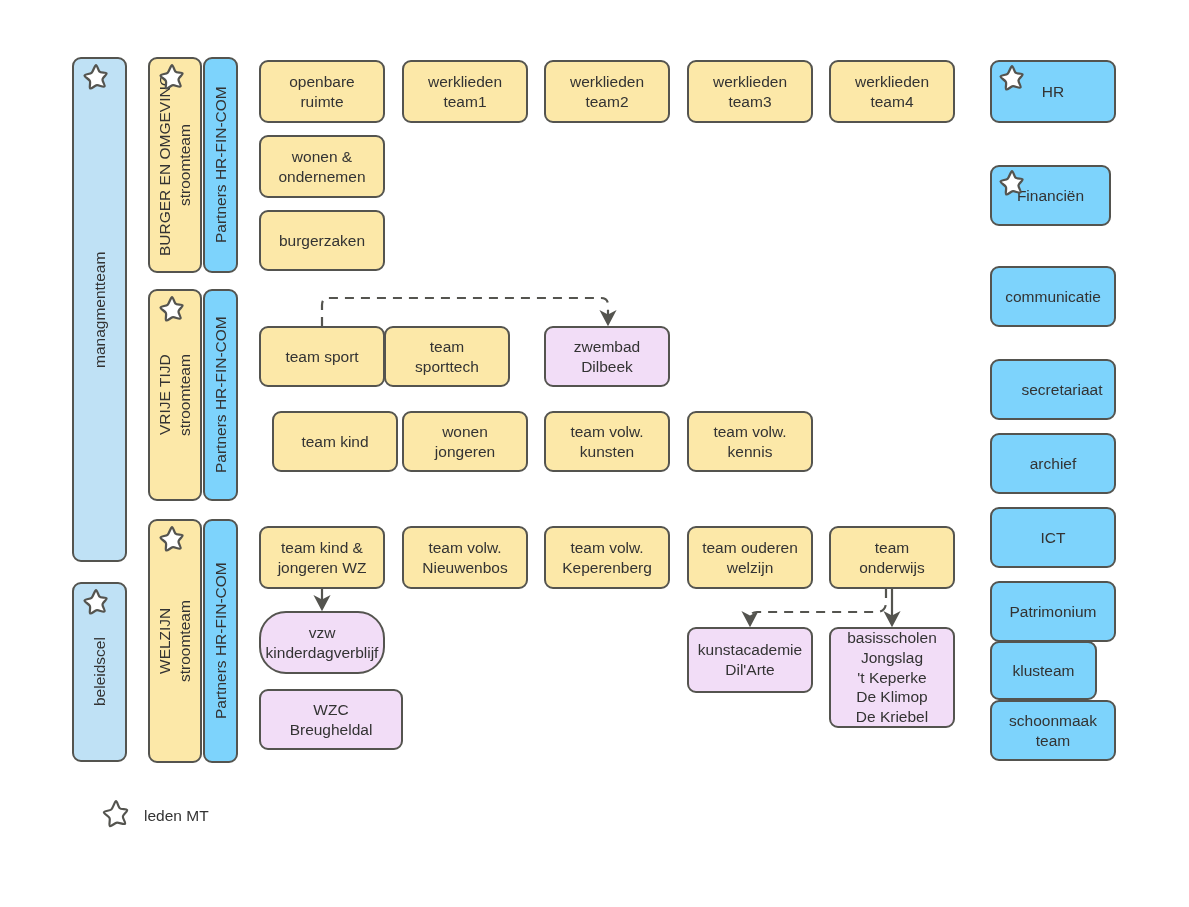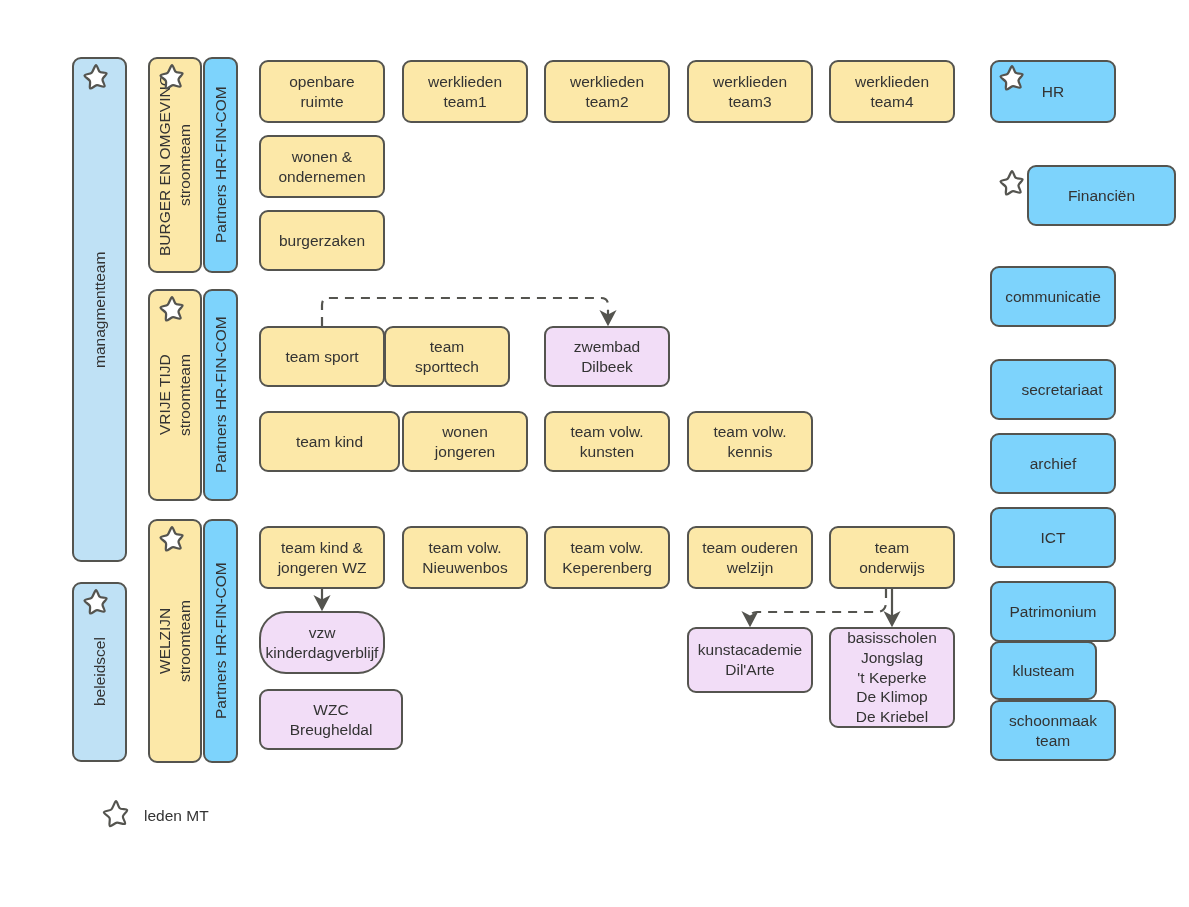--- a/index.html
+++ b/index.html
@@ -129,21 +129,21 @@
       <div class="node yellow" style="left: 829px; top: 60px; width: 126px; height: 63px;"><span class="htext">werklieden
 team4</span></div>
       <div class="node yellow" style="left: 259px; top: 135px; width: 126px; height: 63px;"><span class="htext">wonen &amp;
 ondernemen</span></div>
       <div class="node yellow" style="left: 259px; top: 210px; width: 126px; height: 61px;"><span class="htext">burgerzaken</span></div>
       <div class="node yellow" style="left: 259px; top: 326px; width: 126px; height: 61px;"><span class="htext">team sport</span></div>
       <div class="node yellow" style="left: 384px; top: 326px; width: 126px; height: 61px;"><span class="htext">team
 sporttech</span></div>
       <div class="node purple" style="left: 544px; top: 326px; width: 126px; height: 61px;"><span class="htext">zwembad
 Dilbeek</span></div>
-      <div class="node yellow" style="left: 259px; top: 411px; width: 141px; height: 61px;"><span class="htext">team kind</span></div>
+      <div class="node yellow" style="left: 272px; top: 411px; width: 126px; height: 61px;"><span class="htext">team kind</span></div>
       <div class="node yellow" style="left: 402px; top: 411px; width: 126px; height: 61px;"><span class="htext">wonen jongeren</span></div>
       <div class="node yellow" style="left: 544px; top: 411px; width: 126px; height: 61px;"><span class="htext">team volw.
 kunsten</span></div>
       <div class="node yellow" style="left: 687px; top: 411px; width: 126px; height: 61px;"><span class="htext">team volw.
 kennis</span></div>
       <div class="node yellow" style="left: 259px; top: 526px; width: 126px; height: 63px;"><span class="htext">team kind &amp;
 jongeren WZ</span></div>
       <div class="node yellow" style="left: 402px; top: 526px; width: 126px; height: 63px;"><span class="htext">team volw.
 Nieuwenbos</span></div>
       <div class="node yellow" style="left: 544px; top: 526px; width: 126px; height: 63px;"><span class="htext">team volw.
@@ -162,21 +162,21 @@
 De Klimop
 De Kriebel</span></div>
       <div class="node purple" style="left: 259px; top: 689px; width: 144px; height: 61px;"><span class="htext">WZC
 Breugheldal</span></div>
       <div class="node green" style="left: 990px; top: 60px; width: 126px; height: 63px;"><span class="htext">HR</span></div>
       <span class="star" style="left: 995px; top: 63px; width: 34px; height: 34px;">
         <svg viewBox="0 0 36 36" width="34" height="34" xmlns="http://www.w3.org/2000/svg">
           <path d="M18,3.2 C19.2,3.2 20.2,8.4 21.6,10.1 C23.0,11.8 28.4,10.6 29.1,12.0 C29.8,13.4 25.4,16.0 24.9,18.2 C24.4,20.4 28.0,24.6 27.0,25.8 C26.0,27.0 21.2,24.4 19.0,24.6 C16.8,24.8 13.2,28.8 11.9,28.0 C10.6,27.2 12.4,22.2 11.6,20.2 C10.8,18.2 5.6,15.8 5.9,14.3 C6.2,12.8 11.6,12.8 13.3,11.5 C15.0,10.2 16.8,3.2 18,3.2 Z" fill="#ffffff" stroke="#54544f" stroke-width="2.4" stroke-linejoin="round"></path>
         </svg>
       </span>
-      <div class="node green" style="left: 1027px; top: 165px; width: 149px; height: 61px;"><span class="htext">Financiën</span></div>
+      <div class="node green" style="left: 990px; top: 165px; width: 121px; height: 61px;"><span class="htext">Financiën</span></div>
       <span class="star" style="left: 995px; top: 168px; width: 34px; height: 34px;">
         <svg viewBox="0 0 36 36" width="34" height="34" xmlns="http://www.w3.org/2000/svg">
           <path d="M18,3.2 C19.2,3.2 20.2,8.4 21.6,10.1 C23.0,11.8 28.4,10.6 29.1,12.0 C29.8,13.4 25.4,16.0 24.9,18.2 C24.4,20.4 28.0,24.6 27.0,25.8 C26.0,27.0 21.2,24.4 19.0,24.6 C16.8,24.8 13.2,28.8 11.9,28.0 C10.6,27.2 12.4,22.2 11.6,20.2 C10.8,18.2 5.6,15.8 5.9,14.3 C6.2,12.8 11.6,12.8 13.3,11.5 C15.0,10.2 16.8,3.2 18,3.2 Z" fill="#ffffff" stroke="#54544f" stroke-width="2.4" stroke-linejoin="round"></path>
         </svg>
       </span>
       <div class="node green" style="left: 990px; top: 266px; width: 126px; height: 61px;"><span class="htext">communicatie</span></div>
       <div class="node green" style="left: 990px; top: 359px; width: 126px; height: 61px; padding-left: 24px;"><span class="htext">secretariaat</span></div>
       <div class="node green" style="left: 990px; top: 433px; width: 126px; height: 61px;"><span class="htext">archief</span></div>
       <div class="node green" style="left: 990px; top: 507px; width: 126px; height: 61px;"><span class="htext">ICT</span></div>
       <div class="node green" style="left: 990px; top: 581px; width: 126px; height: 61px;"><span class="htext">Patrimonium</span></div>

